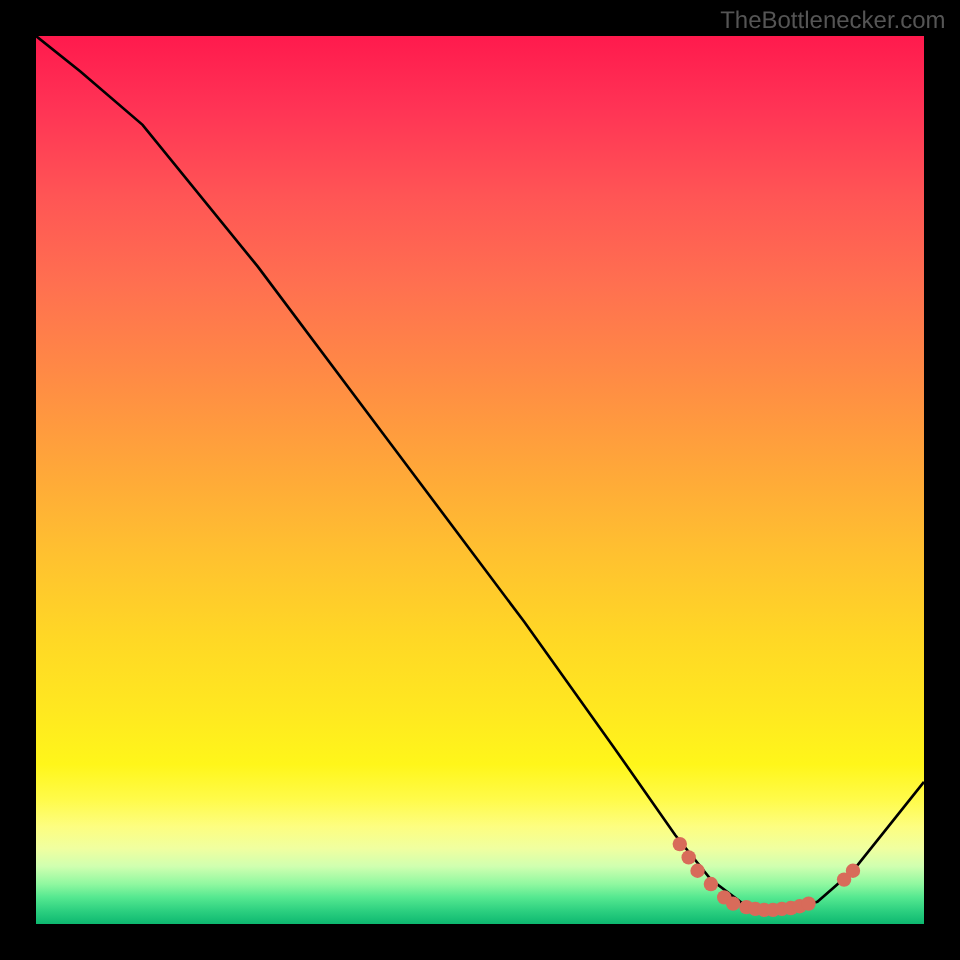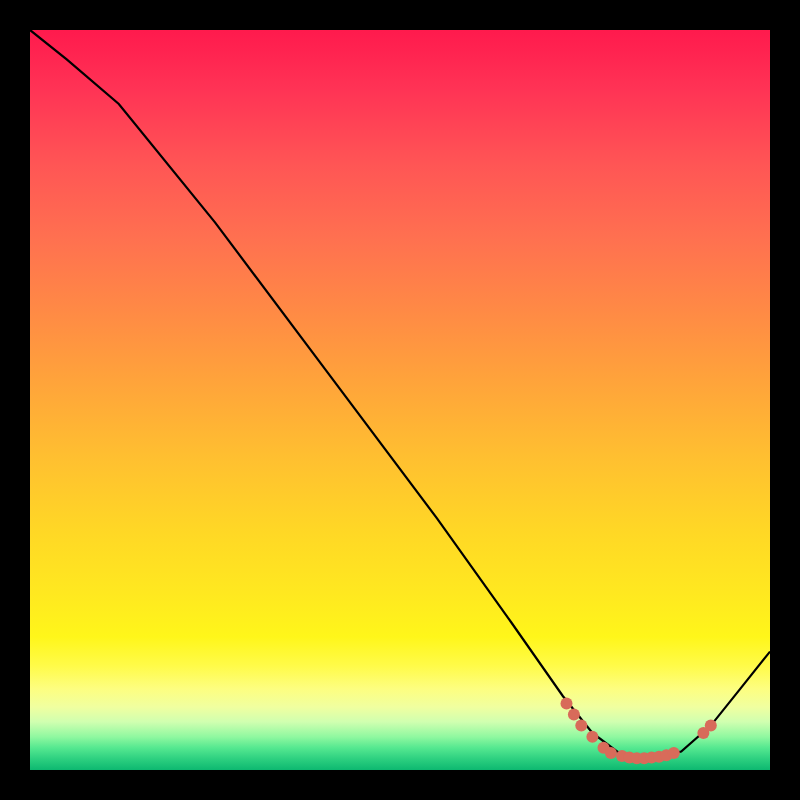--- a/index.html
+++ b/index.html
@@ -56,20 +56,21 @@
     left: 0;
     top: 0;
     width: 100%;
     height: 100%;
   }
 </style>
 </head>
 <body>
 
 <div class="container">
+  <div class="watermark">TheBottlenecker.com</div>
   <div class="plot-area">
     <svg class="chart-svg" viewBox="0 0 740 740">
       <g>
         <path id="curve-path" d="M0.0 0.0 L37.0 29.6 L88.8 74.0 L185.0 192.4 L296.0 340.4 L407.0 488.4 L481.0 592.0 L532.8 666.0 L562.4 703.0 L592.0 725.2 L621.6 728.9 L651.2 721.5 L680.8 695.6 L710.4 658.6 L740.0 621.6 " stroke="#000" stroke-width="2.2" fill="none"></path>
       </g>
       <g id="markers-group">
           <circle cx="536.5" cy="673.4" r="6" fill="#d86b5a"></circle>
           <circle cx="543.9" cy="684.5" r="6" fill="#d86b5a"></circle>
           <circle cx="551.3" cy="695.6" r="6" fill="#d86b5a"></circle>
           <circle cx="562.4" cy="706.7" r="6" fill="#d86b5a"></circle>

